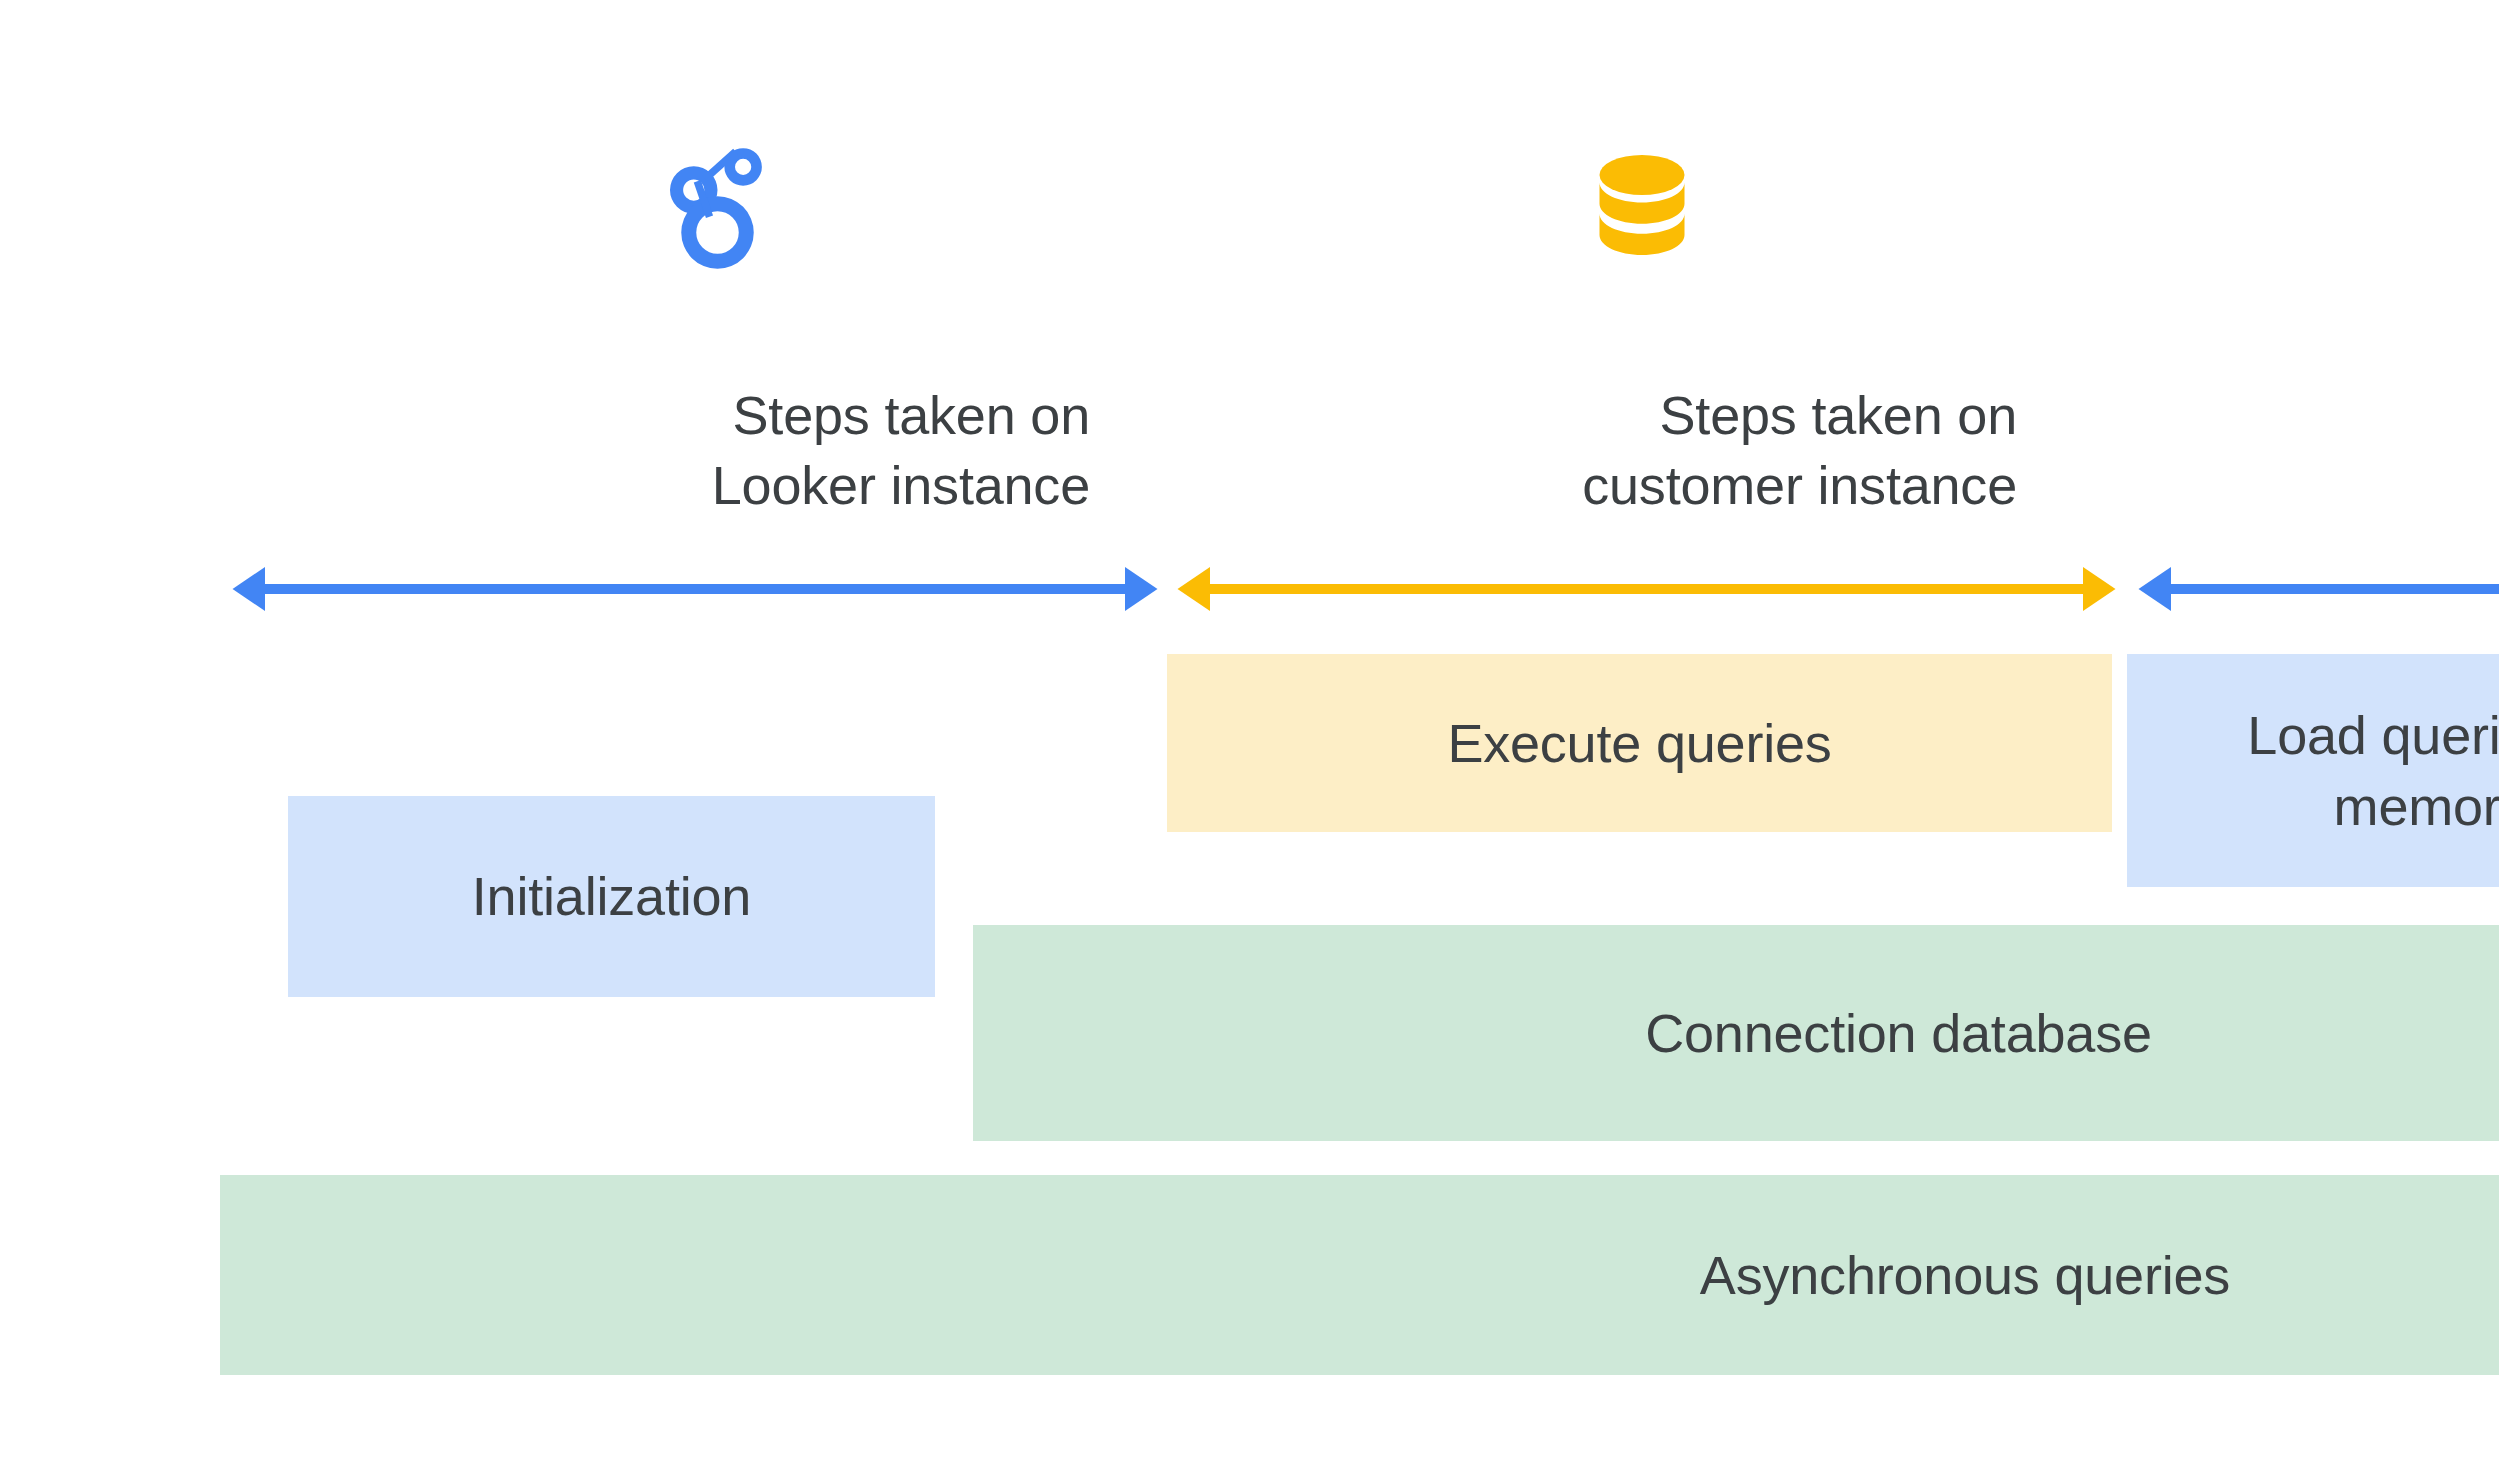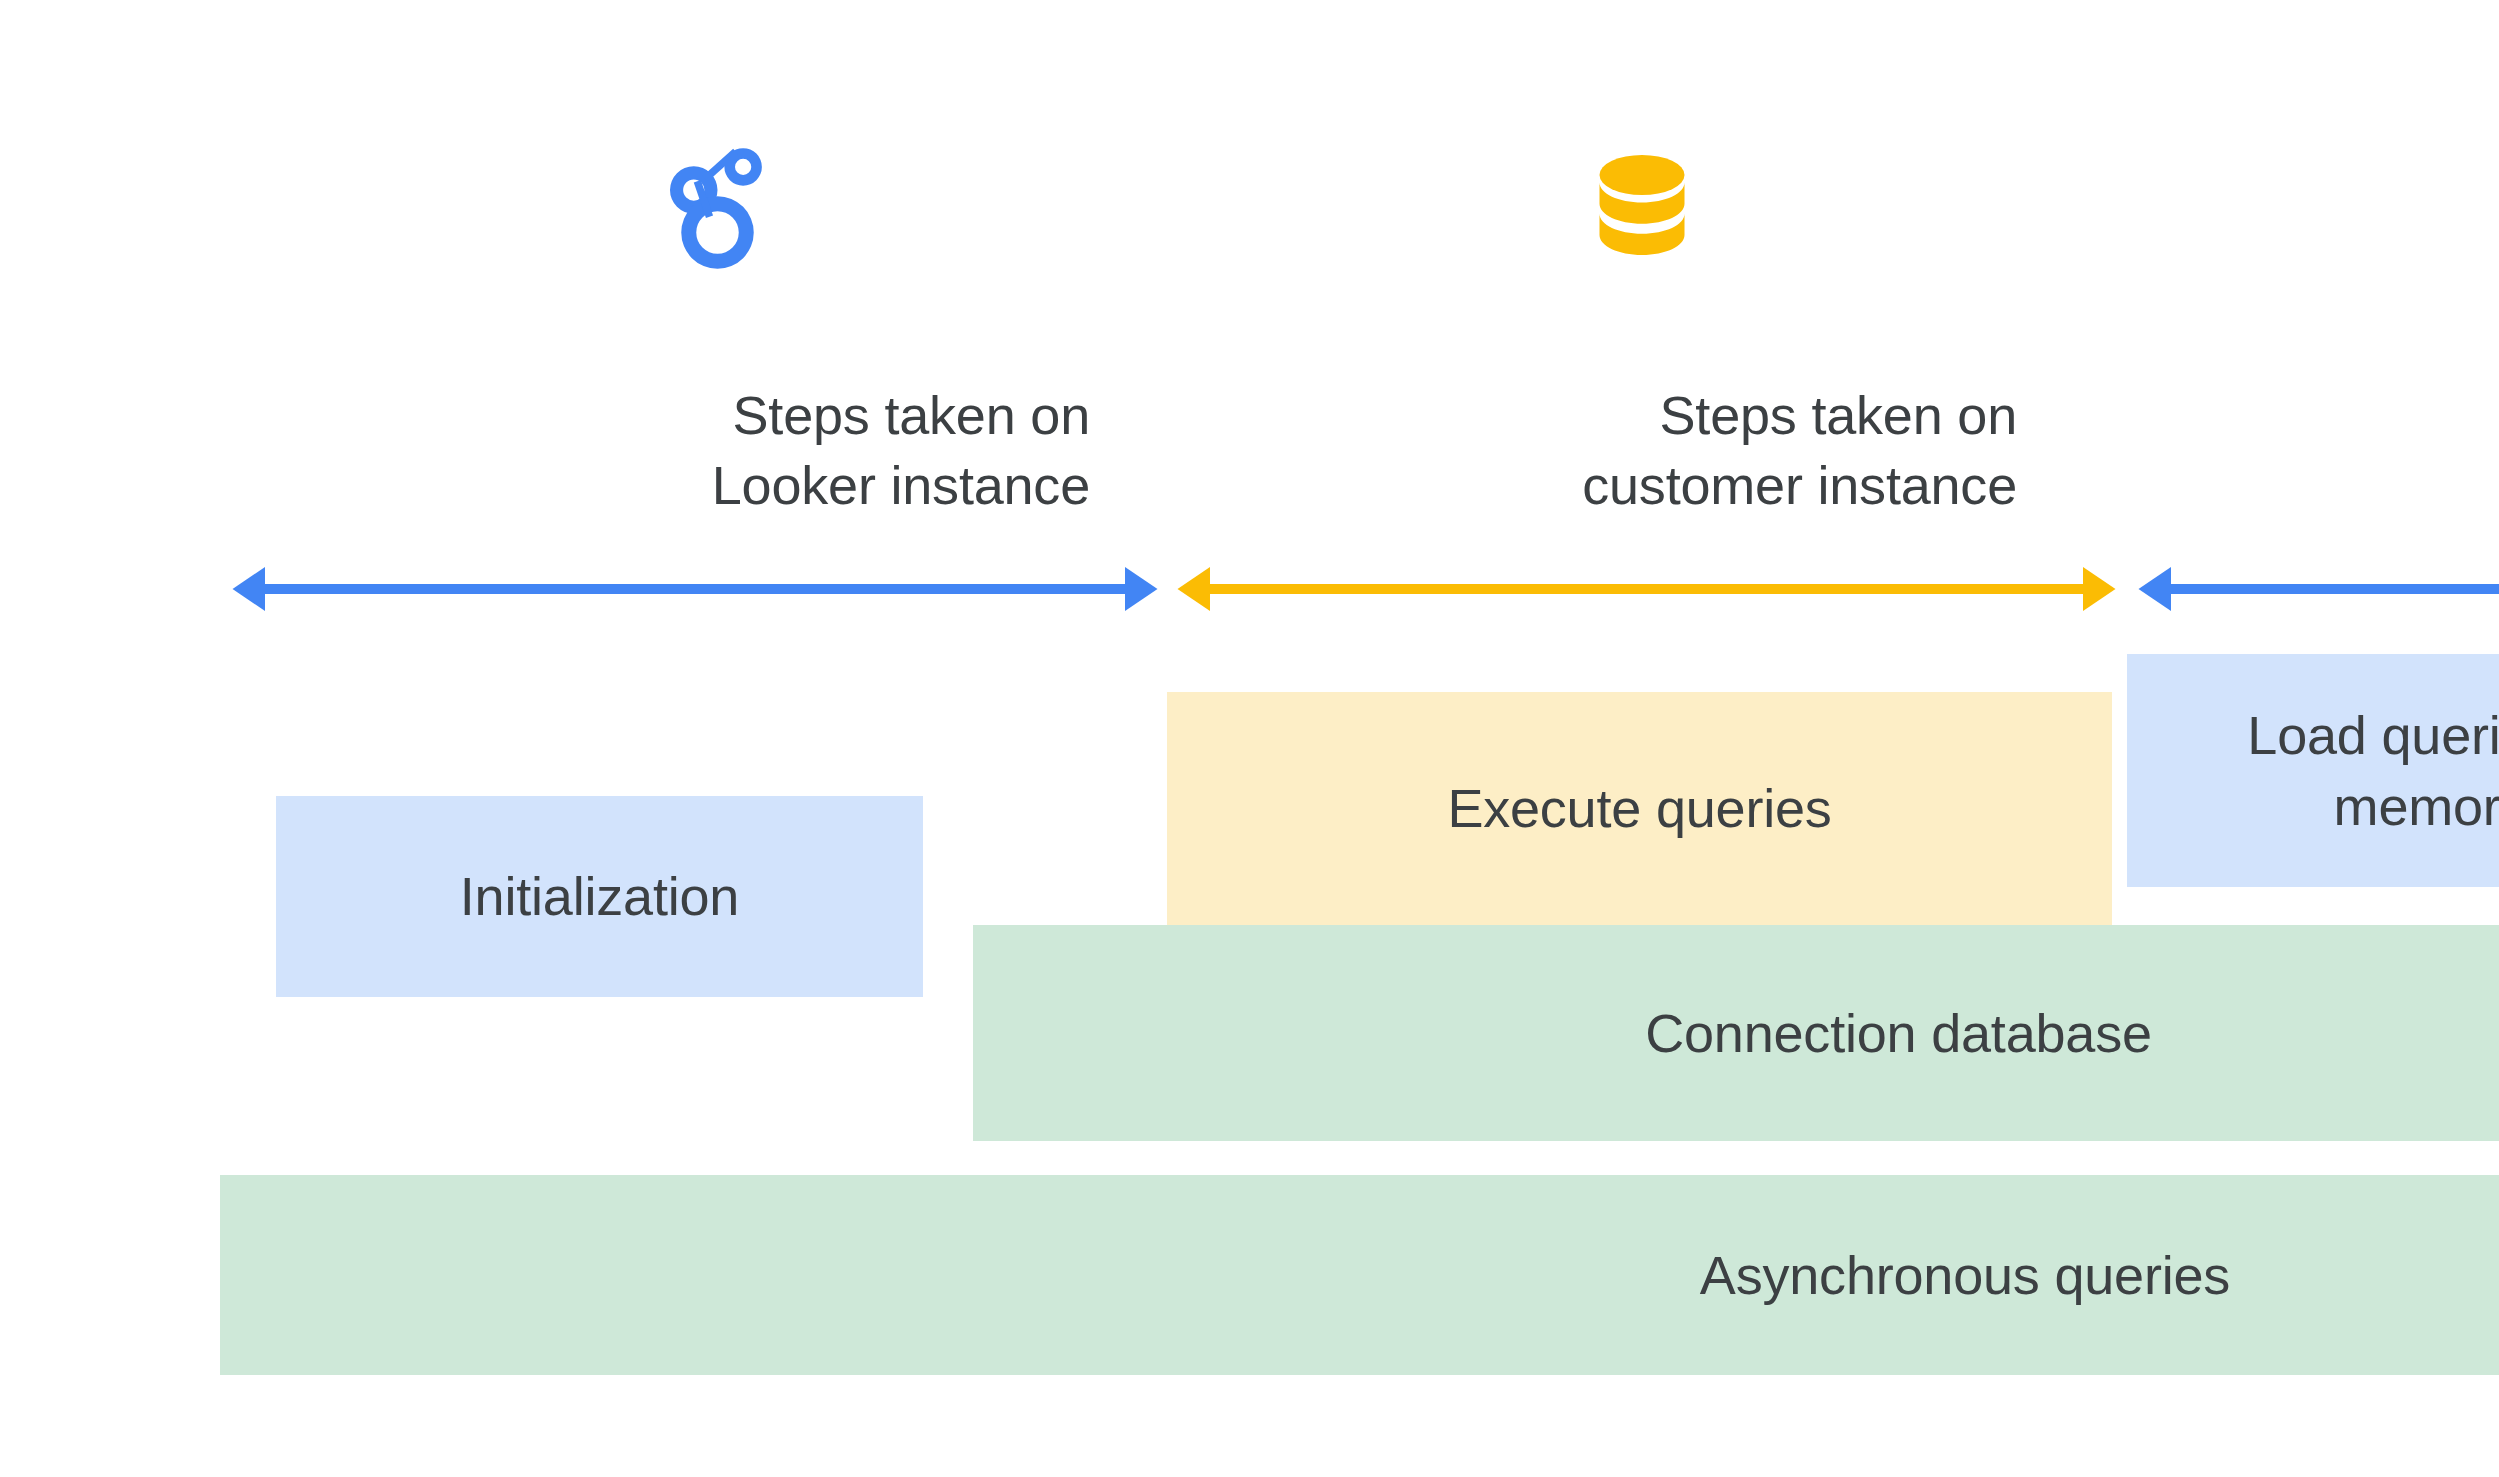--- a/index.html
+++ b/index.html
@@ -118,32 +118,32 @@
   </div>
 
   <div class="arrow-row" style="left:2136px; top:554px; width:1623px; height:70px;">
     <svg width="1623" height="70" viewBox="0 0 3246 140" xmlns="http://www.w3.org/2000/svg">
       <rect x="60" y="60" width="3126" height="20" fill="#4285f4"></rect>
       <polygon points="5,70 70,26 70,114" fill="#4285f4"></polygon>
       <polygon points="3241,70 3176,26 3176,114" fill="#4285f4"></polygon>
     </svg>
   </div>
 
-  <div class="pbox" style="left:1167px; top:692px; width:945px; height:233px; background:#fdeec6;">
+  <div class="pbox" style="left:1167px; top:654px; width:945px; height:178px; background:#fdeec6;">
     <span class="lbl">Execute queries</span>
   </div>
 
   <div class="pbox" style="left:2127px; top:654px; width:607px; height:233px; background:#d2e3fc;">
     <span>
       <span class="ln">Load queries in</span>
       <span class="ln">memory</span>
     </span>
   </div>
 
-  <div class="pbox" style="left:276px; top:796px; width:647px; height:201px; background:#d2e3fc;">
+  <div class="pbox" style="left:288px; top:796px; width:647px; height:201px; background:#d2e3fc;">
     <span class="lbl">Initialization</span>
   </div>
 
   <div class="pbox" style="left:973px; top:925px; width:1851px; height:216px; background:#cee8d8;">
     <span class="lbl">Connection database</span>
   </div>
 
   <div class="pbox" style="left:220px; top:1175px; width:3490px; height:200px; background:#cee8d8;">
     <span class="lbl">Asynchronous queries</span>
   </div>

